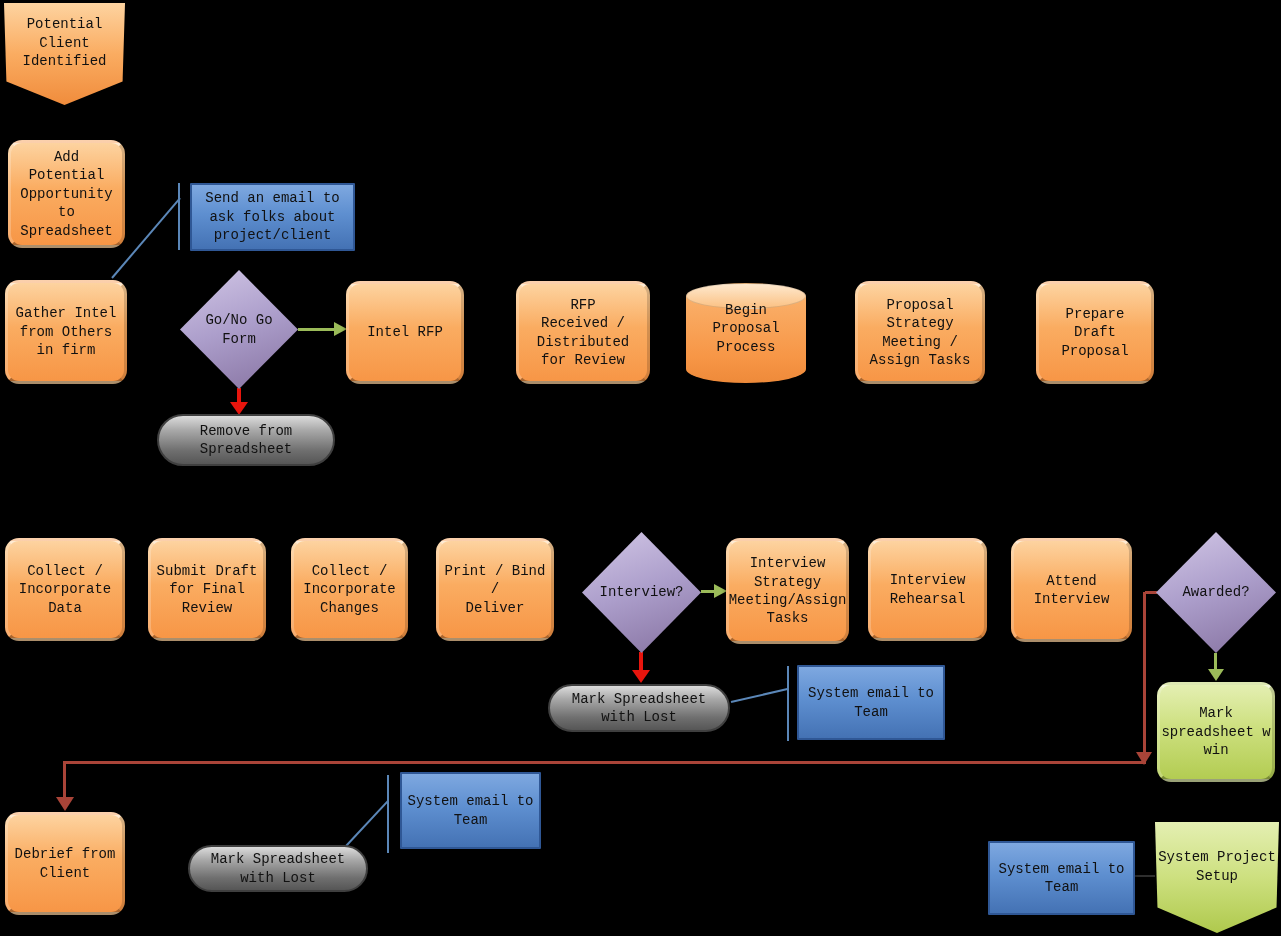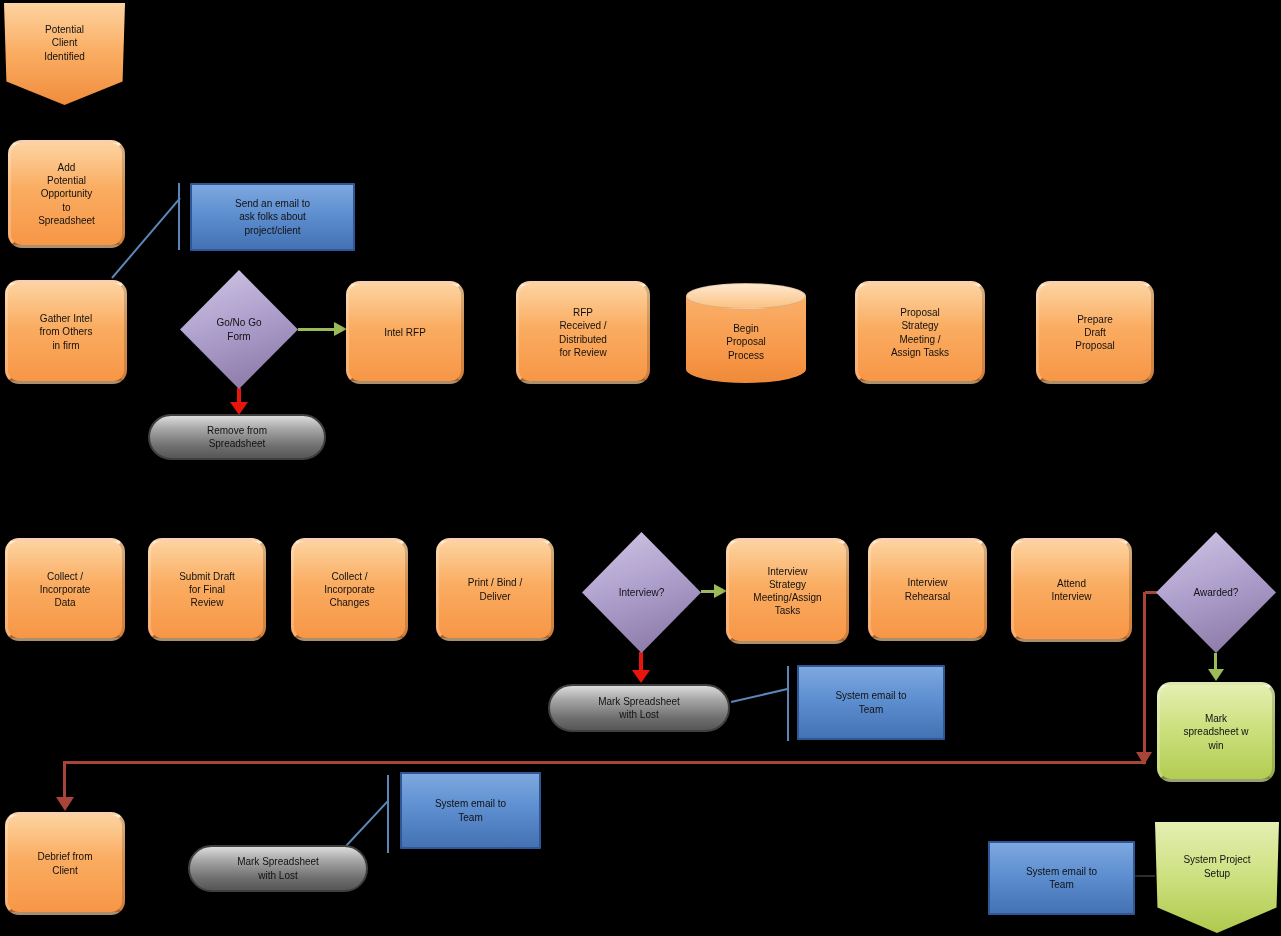--- a/index.html
+++ b/index.html
@@ -2,21 +2,21 @@
 <html><head>
 <meta charset="utf-8">
 <style>
   html,body{margin:0;padding:0;background:#000;}
   .canvas{
     position:relative;width:1281px;height:936px;background:#000;overflow:hidden;
     font-family:"Liberation Sans","DejaVu Sans",sans-serif;color:#000;
   }
   .node{position:absolute;display:flex;align-items:center;justify-content:center;
     text-align:center;box-sizing:border-box;}
-  .lbl{white-space:pre-line;font-size:10px;line-height:1.32;color:#111;}
+  .lbl{white-space:pre-line;font-size:14px;line-height:1.32;color:#111;font-family:Liberation Mono, monospace;}
   
   .bevel{
     border-style:solid;border-width:3px;border-radius:14px;
     border-top-color:rgba(255,255,255,.55);
     border-left-color:rgba(255,255,255,.22);
     border-right-color:rgba(0,0,0,.16);
     border-bottom-color:rgba(0,0,0,.32);
     box-shadow:0 2px 4px rgba(0,0,0,.55);
   }
   .orange{background:linear-gradient(180deg,#FDD3A0 0%,#FAAC61 45%,#F79646 100%);}
@@ -45,21 +45,21 @@
   }
   
   .cyl{position:absolute;}
   .cyl-top{position:absolute;left:0;right:0;top:0;height:26px;border-radius:50%;
     background:linear-gradient(180deg,#FEE9CF 0%,#FBC183 100%);z-index:2;
     border:1px solid rgba(0,0,0,.12);box-sizing:border-box;}
   .cyl-body{position:absolute;left:0;right:0;top:13px;bottom:0;
     background:linear-gradient(180deg,#FAB06A 0%,#F79646 70%,#EE8A3A 100%);
     border-radius:0 0 50% 50%/0 0 14px 14px;box-shadow:0 2px 4px rgba(0,0,0,.55);}
   .cyl-label{position:absolute;left:0;right:0;top:18px;bottom:0;display:flex;
-    align-items:center;justify-content:center;text-align:center;z-index:3;}
+    align-items:flex-start;justify-content:center;text-align:center;z-index:3;}
   
   .seg{position:absolute;}
   .diag{position:absolute;height:2px;transform-origin:left center;}
   .ah{position:absolute;width:0;height:0;}
 </style>
 </head>
 <body>
 
 <div class="canvas">
 
@@ -120,21 +120,21 @@
     <span class="lbl">Gather Intel
 from Others
 in firm</span>
   </div>
 
   <div class="node diamond" style="left:180px;top:270px;width:118px;height:119px;">
     <span class="lbl">Go/No Go
 Form</span>
   </div>
 
-  <div class="node pill" style="left:148px;top:414px;width:178px;height:46px;">
+  <div class="node pill" style="left:157px;top:414px;width:178px;height:52px;">
     <span class="lbl">Remove from
 Spreadsheet</span>
   </div>
 
   <div class="node bevel orange" style="left:346px;top:281px;width:118px;height:103px;">
     <span class="lbl">Intel RFP</span>
   </div>
 
   <div class="node bevel orange" style="left:516px;top:281px;width:134px;height:103px;">
     <span class="lbl">RFP

